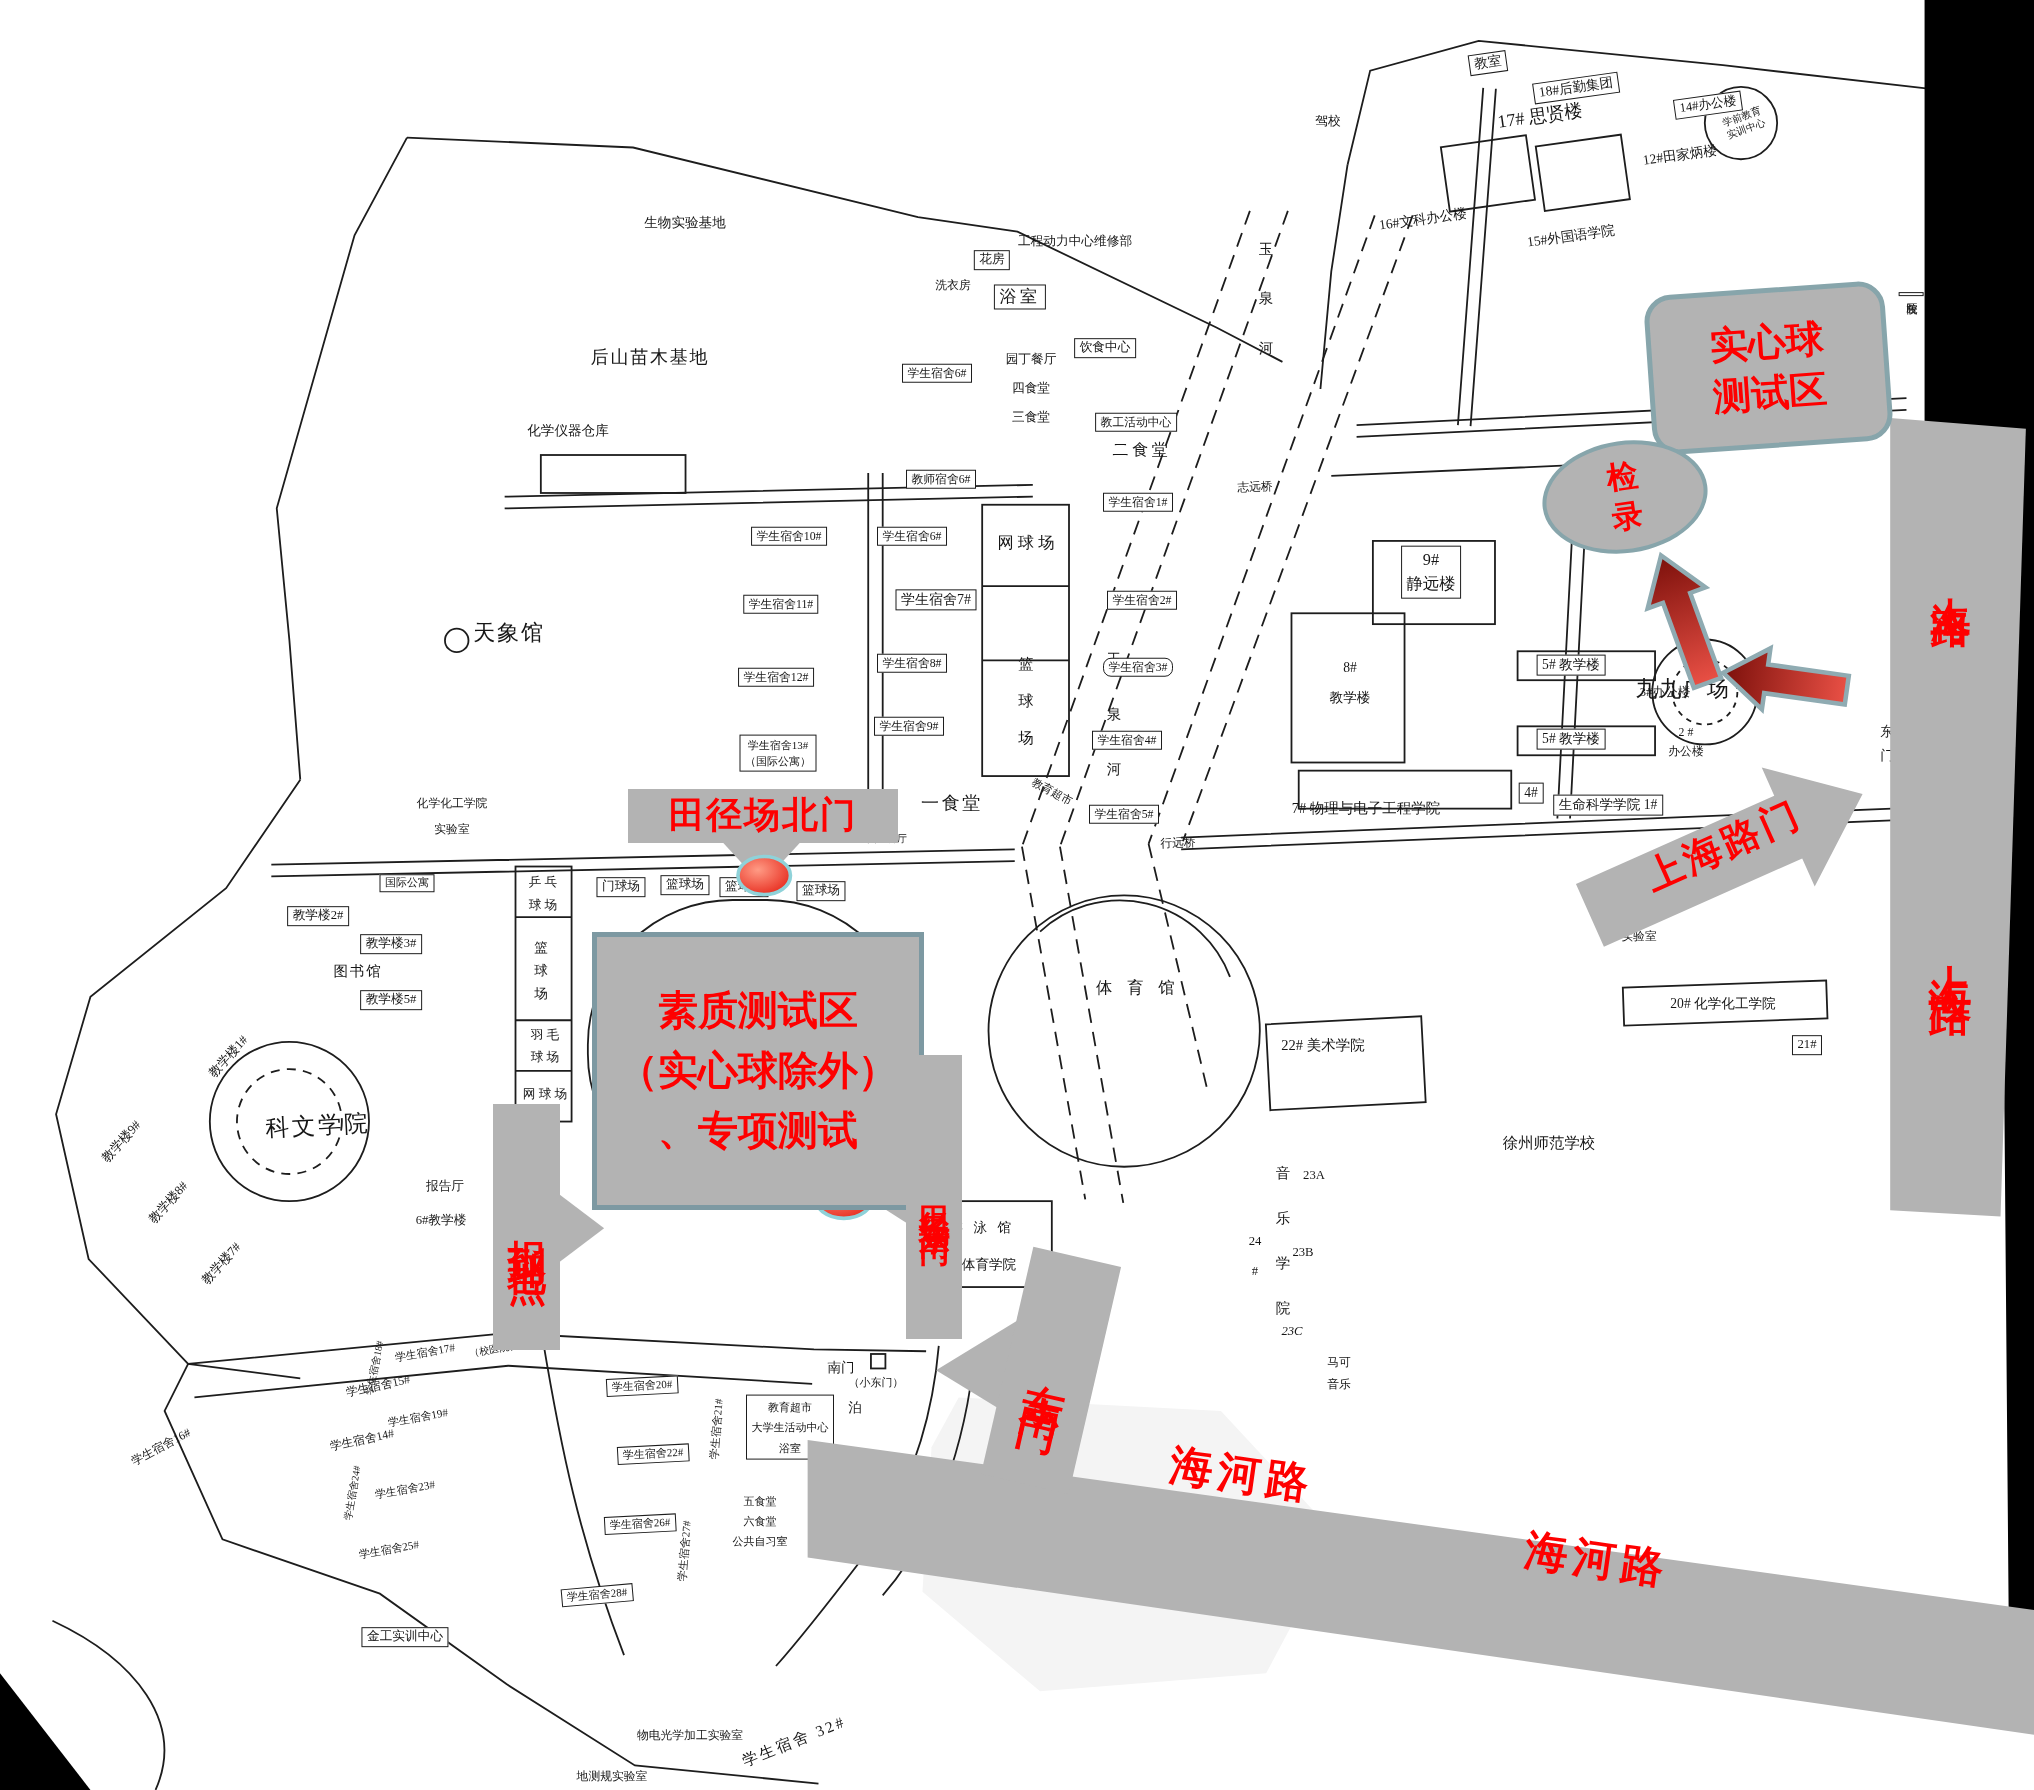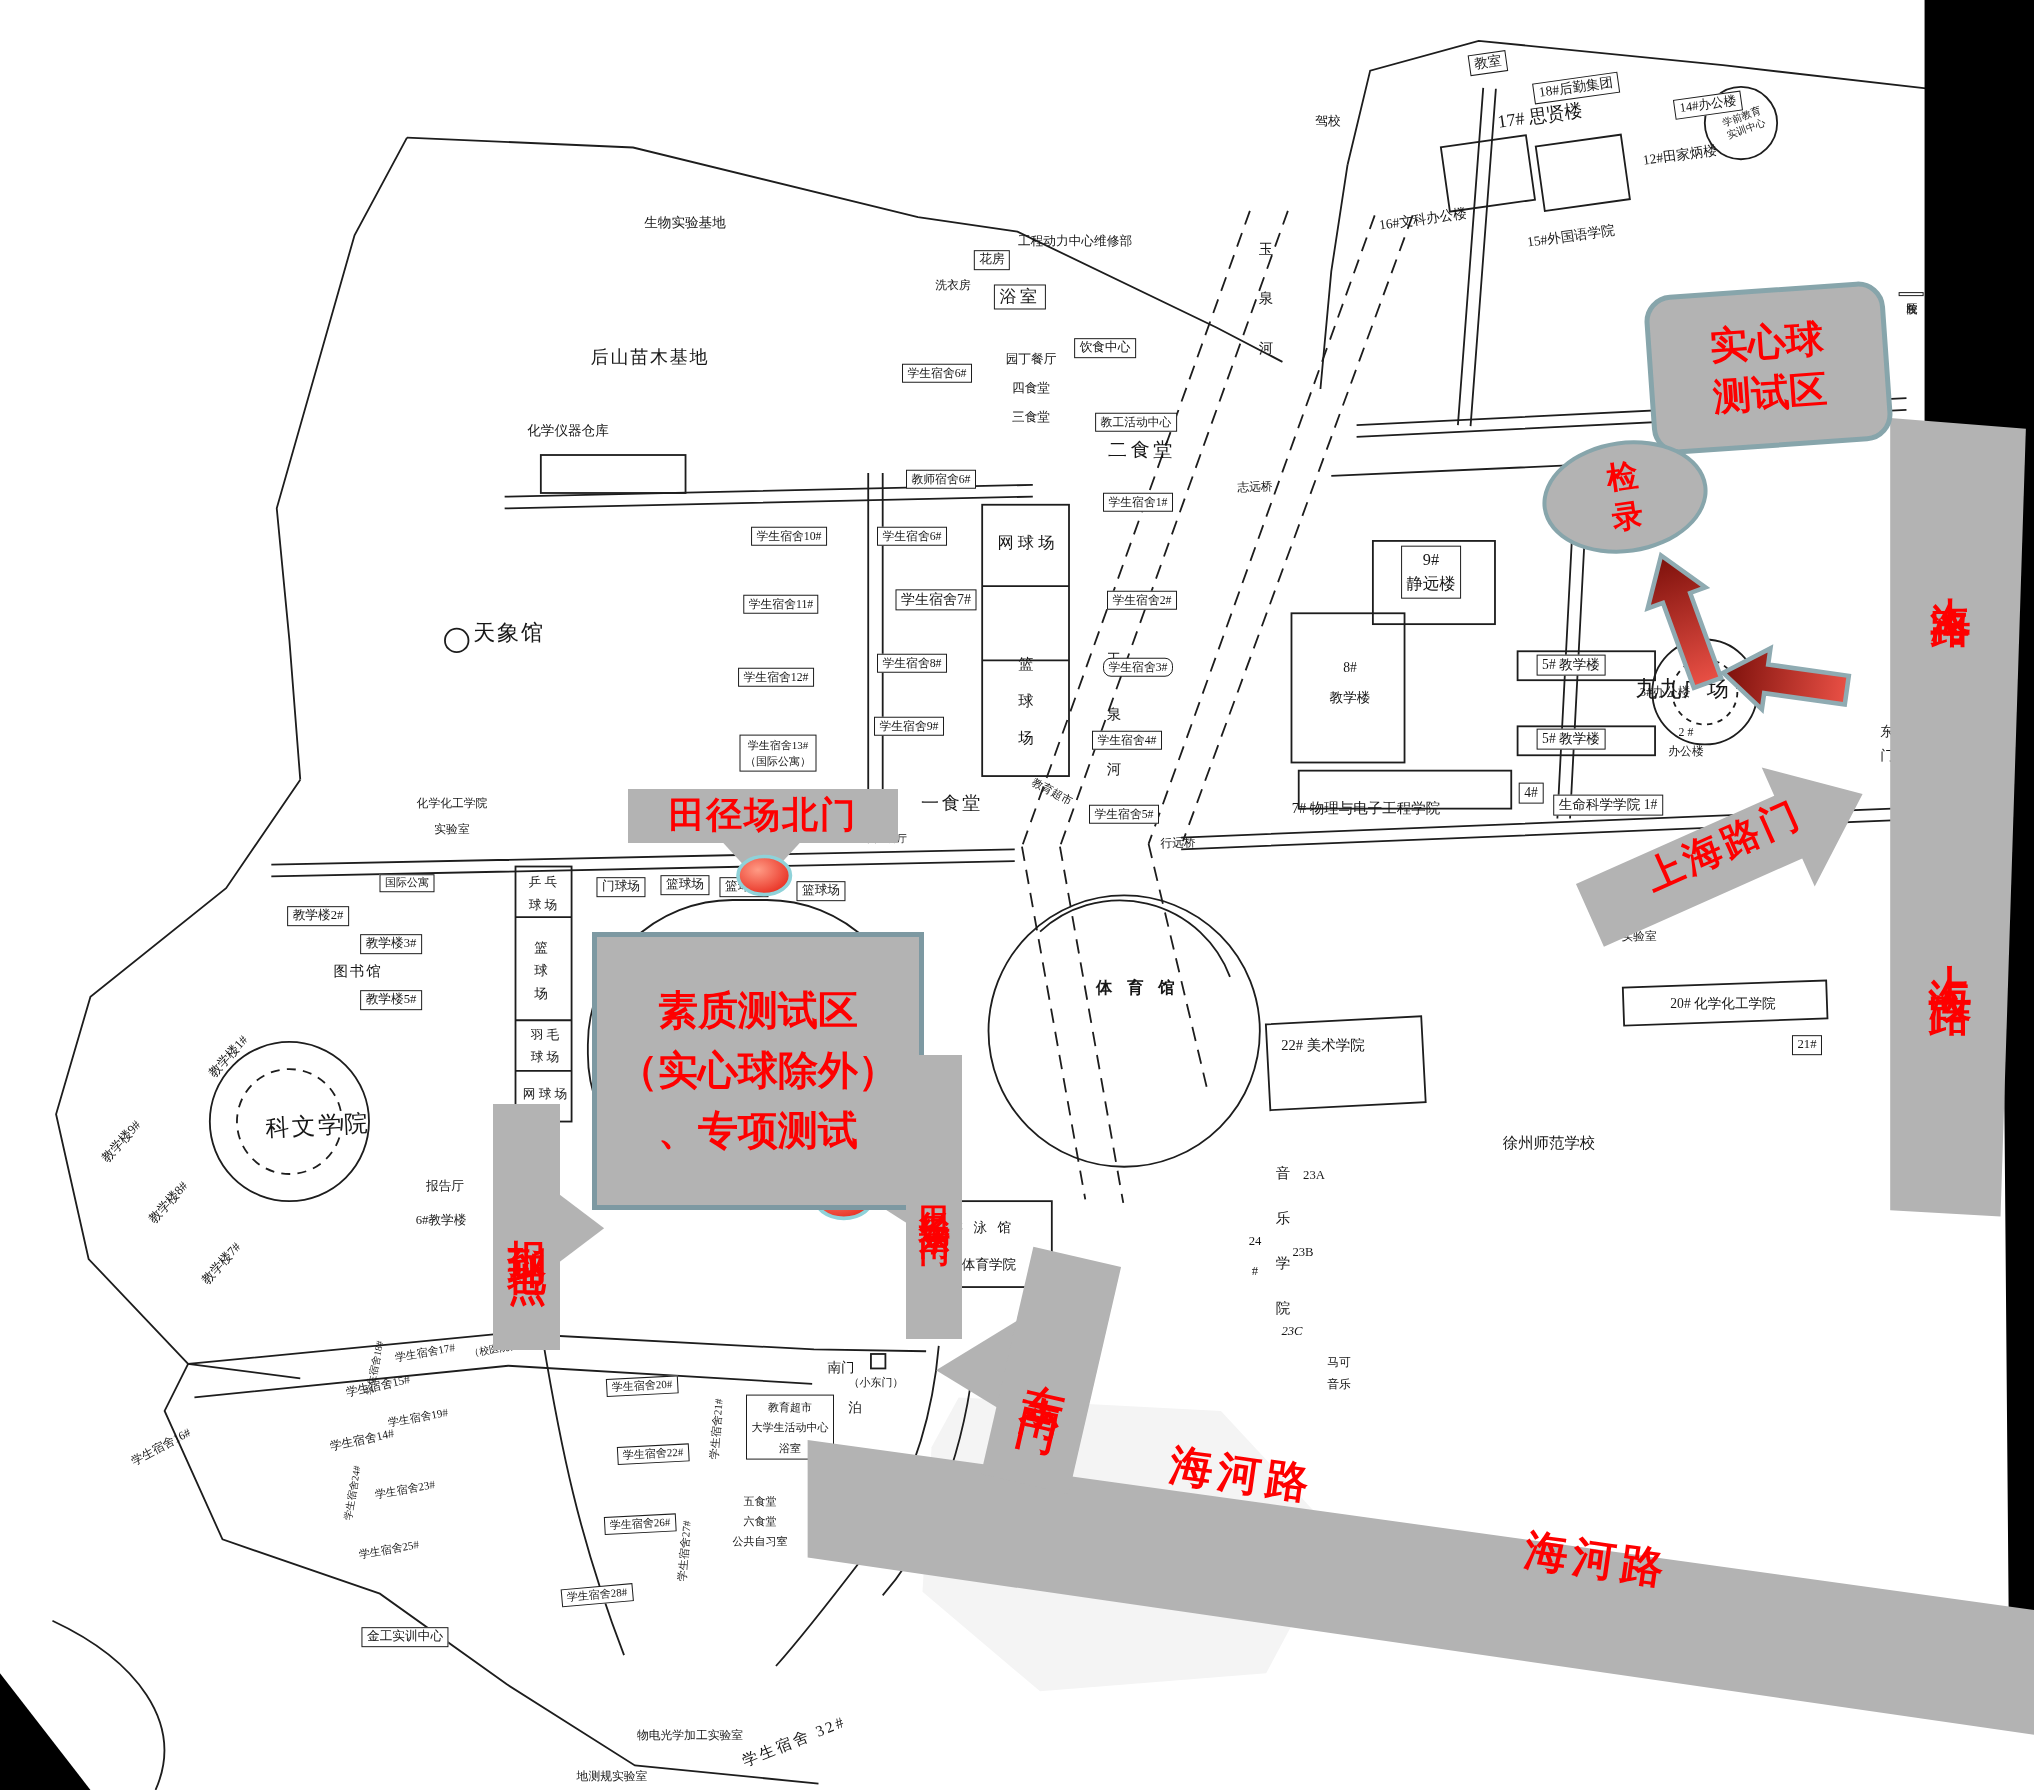--- a/index.html
+++ b/index.html
@@ -152,21 +152,21 @@
       <div class="ml bx" style="left: 992px; top: 260px; font-size: 12.7px; transform: translate(-50%, -50%);">花房</div>
       <div class="ml" style="left: 650px; top: 357px; font-size: 18px; letter-spacing: 1.8px; transform: translate(-50%, -50%);">后山苗木基地</div>
       <div class="ml" style="left: 568px; top: 431px; font-size: 13.6px; transform: translate(-50%, -50%);">化学仪器仓库</div>
       <div class="ml" style="left: 953px; top: 285px; font-size: 11.8px; transform: translate(-50%, -50%);">洗衣房</div>
       <div class="ml bx" style="left: 1020px; top: 297px; font-size: 17px; letter-spacing: 3.6px; transform: translate(-50%, -50%);">浴室</div>
       <div class="ml" style="left: 1031px; top: 389px; font-size: 12.7px; line-height: 2.3; transform: translate(-50%, -50%);">园丁餐厅
 四食堂
 三食堂</div>
       <div class="ml bx" style="left: 1105px; top: 348px; font-size: 12.7px; transform: translate(-50%, -50%);">饮食中心</div>
       <div class="ml bx" style="left: 1136px; top: 422px; font-size: 11.8px; transform: translate(-50%, -50%);">教工活动中心</div>
-      <div class="ml" style="left: 1142px; top: 450px; font-size: 19px; letter-spacing: 3.6px; transform: translate(-50%, -50%);">二食堂</div>
+      <div class="ml" style="left: 1142px; top: 450px; font-size: 16px; letter-spacing: 3.6px; transform: translate(-50%, -50%);">二食堂</div>
       <div class="ml bx" style="left: 937px; top: 373px; font-size: 11.8px; transform: translate(-50%, -50%);">学生宿舍6#</div>
       <div class="ml bx" style="left: 941px; top: 479px; font-size: 11.8px; transform: translate(-50%, -50%);">教师宿舍6#</div>
       <div class="ml" style="left: 1255px; top: 487px; font-size: 11.8px; transform: translate(-50%, -50%) rotate(-2deg);">志远桥</div>
       <div class="ml" style="left: 1266px; top: 299px; font-size: 14.5px; line-height: 3.4; transform: translate(-50%, -50%);">玉
 泉
 河</div>
       <div class="ml" style="left: 1114px; top: 715px; font-size: 14.5px; line-height: 3.8; transform: translate(-50%, -50%);">玉
 泉
 河</div>
       <div class="ml" style="left: 1026px; top: 543px; font-size: 16.3px; transform: translate(-50%, -50%);">网 球 场</div>
@@ -196,21 +196,21 @@
       <div class="ml bx" style="left: 744px; top: 887px; font-size: 12.7px; transform: translate(-50%, -50%);">篮球场</div>
       <div class="ml bx" style="left: 821px; top: 891px; font-size: 12.7px; transform: translate(-50%, -50%);">篮球场</div>
       <div class="ml" style="left: 543px; top: 894px; font-size: 12.7px; line-height: 1.8; transform: translate(-50%, -50%);">乒 乓
 球 场</div>
       <div class="ml" style="left: 541px; top: 971px; font-size: 13.6px; line-height: 1.7; transform: translate(-50%, -50%);">篮
 球
 场</div>
       <div class="ml" style="left: 545px; top: 1047px; font-size: 12.7px; line-height: 1.7; transform: translate(-50%, -50%);">羽 毛
 球 场</div>
       <div class="ml" style="left: 545px; top: 1095px; font-size: 12.7px; transform: translate(-50%, -50%);">网 球 场</div>
-      <div class="ml" style="left: 1138px; top: 988px; font-size: 16.3px; letter-spacing: 5.4px; transform: translate(-50%, -50%); font-weight: bold;">体 育 馆</div>
+      <div class="ml" style="left: 1138px; top: 988px; font-size: 16.3px; letter-spacing: 5.4px; transform: translate(-50%, -50%);">体 育 馆</div>
       <div class="ml" style="left: 982px; top: 1228px; font-size: 13.6px; letter-spacing: 3.6px; transform: translate(-50%, -50%);">游 泳 馆</div>
       <div class="ml" style="left: 989px; top: 1265px; font-size: 13.6px; transform: translate(-50%, -50%);">体育学院</div>
       <div class="ml" style="left: 841px; top: 1368px; font-size: 13.6px; transform: translate(-50%, -50%);">南门</div>
       <div class="ml" style="left: 876px; top: 1383px; font-size: 11px; transform: translate(-50%, -50%);">（小东门）</div>
       <div class="ml" style="left: 855px; top: 1465px; font-size: 13.6px; line-height: 4.2; transform: translate(-50%, -50%);">泊
 客
 街</div>
       <div class="ml bx" style="left: 790px; top: 1427px; font-size: 11px; line-height: 1.85; transform: translate(-50%, -50%);">教育超市
 大学生活动中心
 浴室</div>

